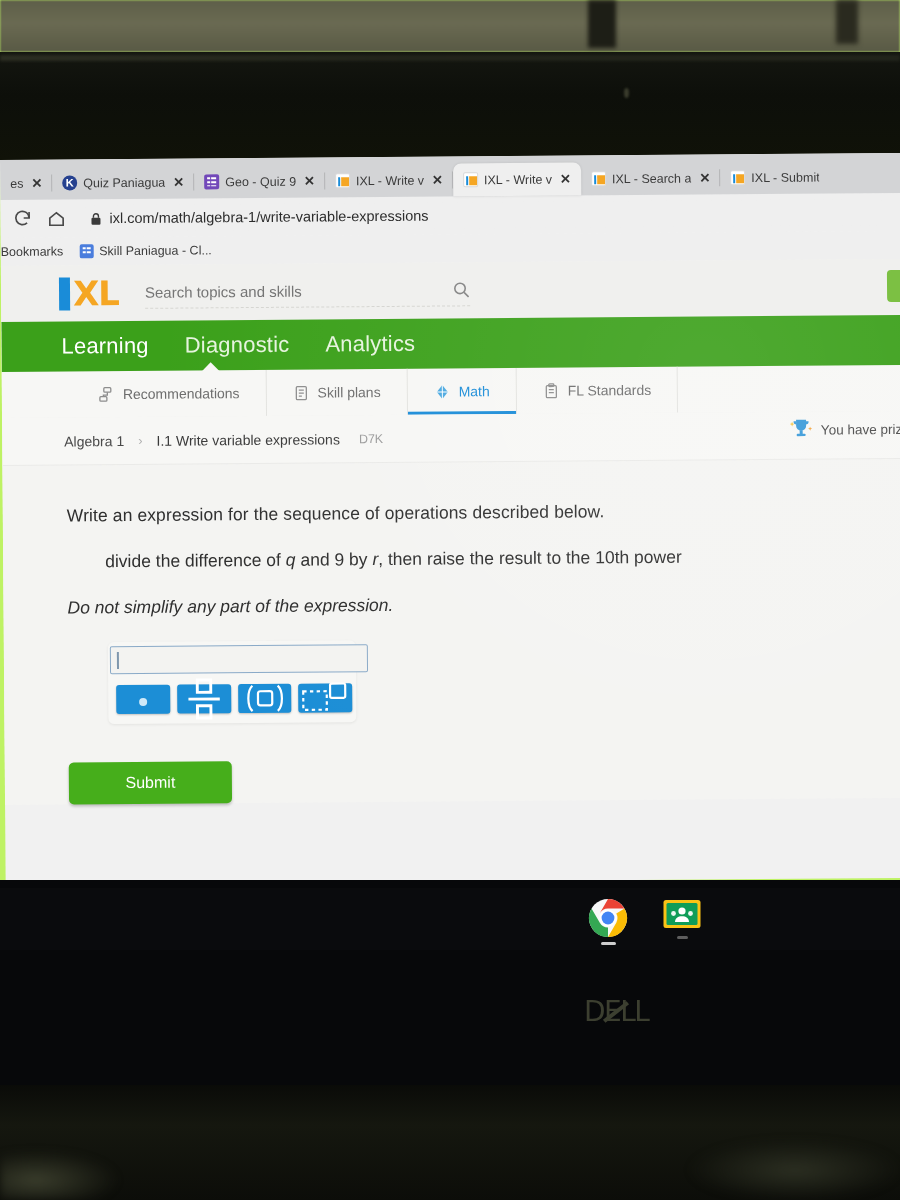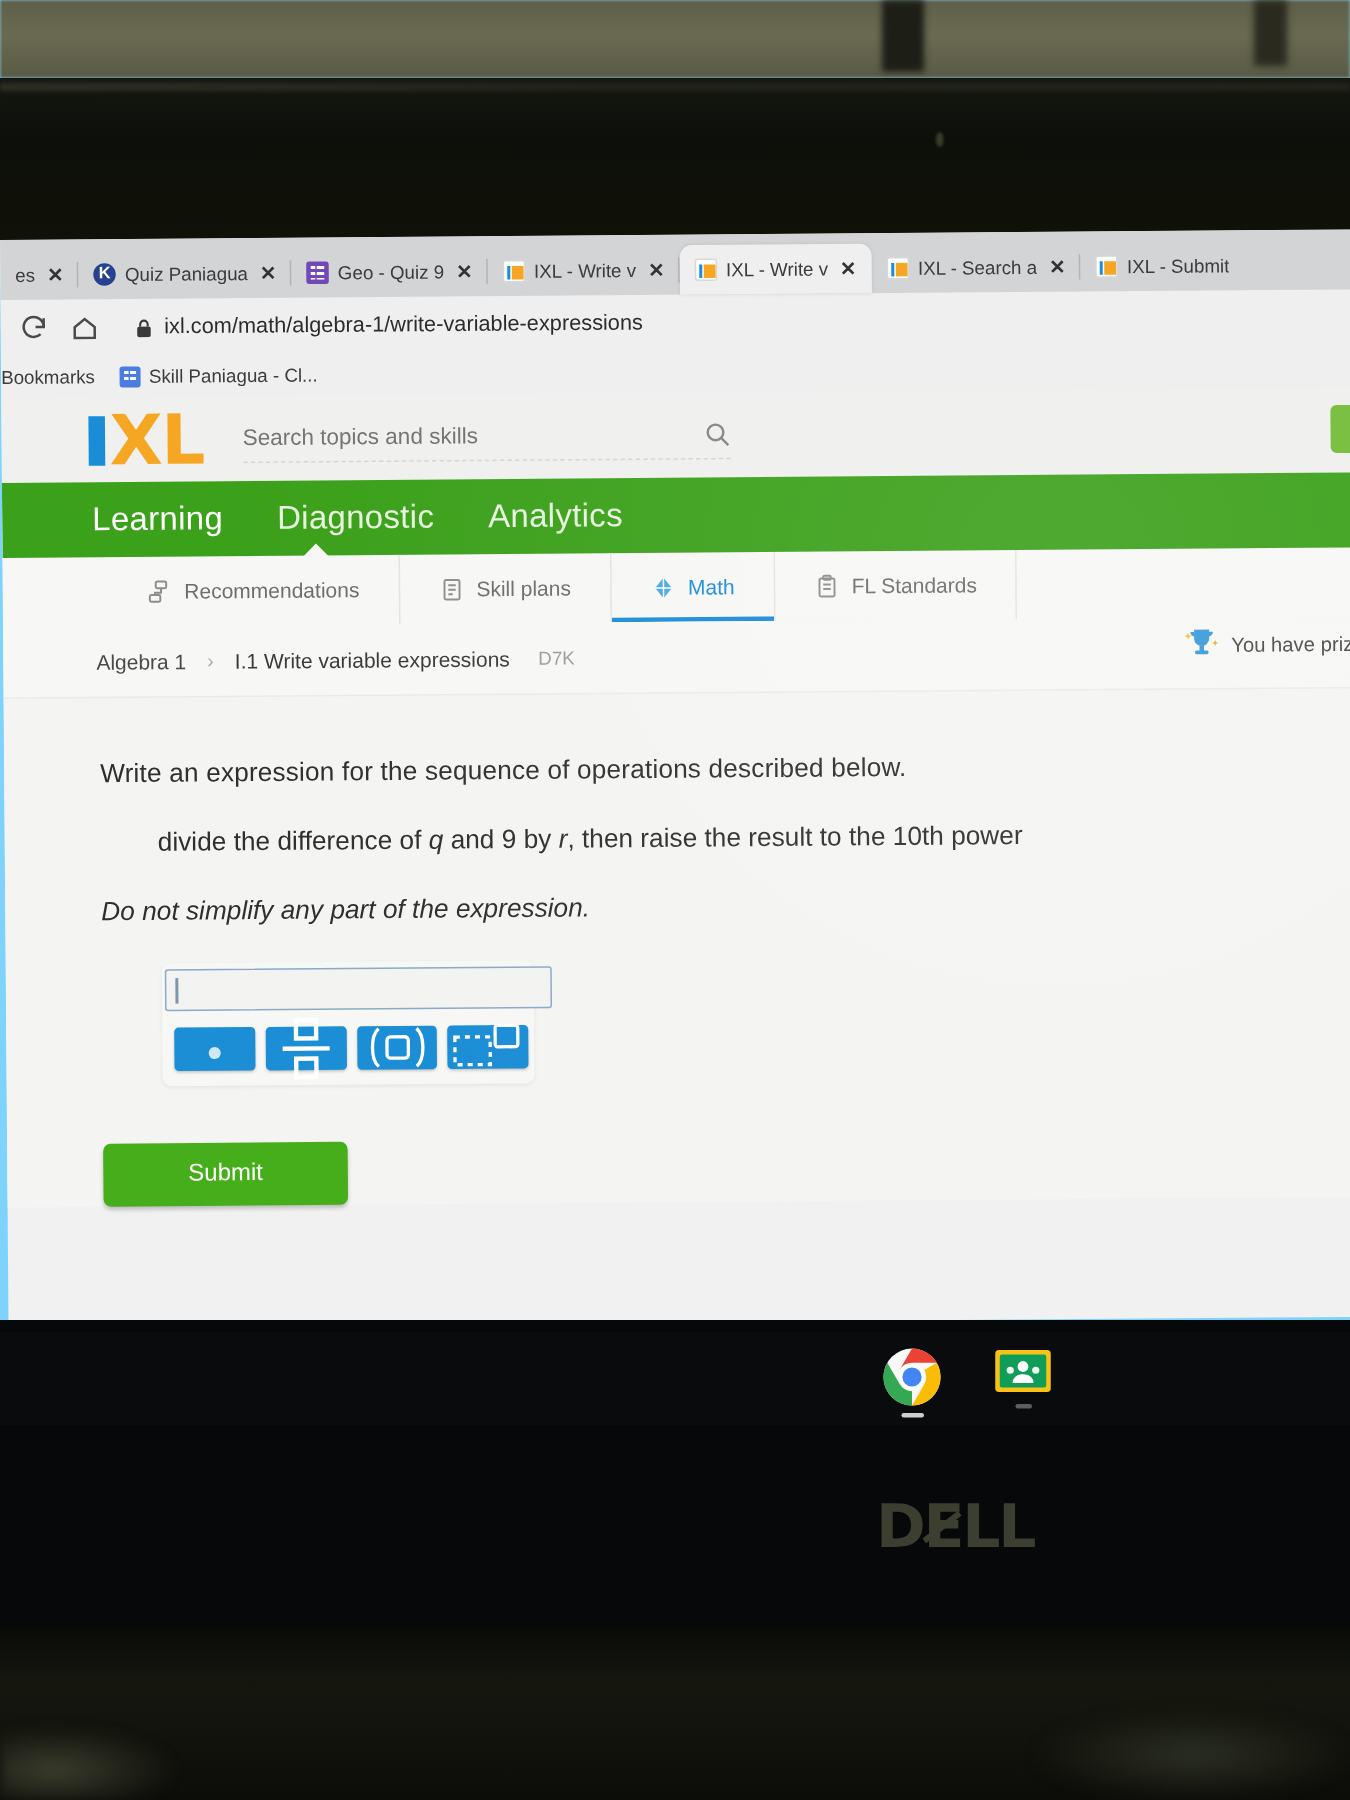--- a/index.html
+++ b/index.html
@@ -7,21 +7,21 @@
   html, body {
     width: 900px; height: 1200px;
     overflow: hidden;
     font-family: "Liberation Sans", sans-serif;
     background: #000;
   }
 
   #photo {
     position: relative;
     width: 900px; height: 1200px;
-    background: #7dd3fc;
+    background: #bef264;
     overflow: hidden;
   }
 
   
   .wall {
     position: absolute; left: 0; top: 0; width: 900px; height: 52px;
     background: linear-gradient(180deg,#5e5f49 0%,#6a6a52 45%,#595a45 100%);
     filter: blur(1.2px);
   }
   .wall-dark-obj {
@@ -177,21 +177,21 @@
     height: 56px; background: #f0f0ee;
     display: flex; align-items: center; gap: 18px;
     padding-left: 58px;
     position: relative;
   }
   .ixl-logo { display: flex; align-items: center; height: 34px; }
   .logo-i {
     width: 11px; height: 33px; background: #1a8cd8; display: inline-block;
   }
   .logo-xl {
-    font-size: 46px; font-weight: 800; color: #f5a623;
+    font-size: 34px; font-weight: 800; color: #f5a623;
     letter-spacing: -1px; line-height: 33px; margin-left: 3px;
     font-family: "DejaVu Sans", sans-serif;
   }
   .search-wrap {
     flex: 0 0 325px; height: 32px;
     display: flex; align-items: center; justify-content: space-between;
     border-bottom: 1px dashed #d6d6d2;
     margin-left: 8px;
   }
   .search-input {
@@ -341,21 +341,21 @@
     position: absolute; left: 585px; top: 10px;
     display: flex; gap: 28px; align-items: flex-start;
   }
   .tb-item { width: 46px; display: flex; flex-direction: column; align-items: center; gap: 4px; }
   .tb-ind { width: 15px; height: 3px; background: #cfcfcf; border-radius: 2px; }
   .tb-ind.dim { background: #5e5e5e; width: 11px; }
 
   .dell {
     position: absolute; left: 584px; top: 995px;
     font-family: "DejaVu Sans", sans-serif;
-    font-size: 40px; font-weight: 700;
+    font-size: 28px; font-weight: 400;
     color: #3c3f30;
     letter-spacing: -1.5px;
   }
   .dell .oslash { position: relative; display: inline-block; }
   .dell .oslash::after {
     content: ""; position: absolute; left: -3px; top: 46%;
     width: 30px; height: 4px; background: #3c3f30;
     transform: rotate(-38deg);
   }
 

